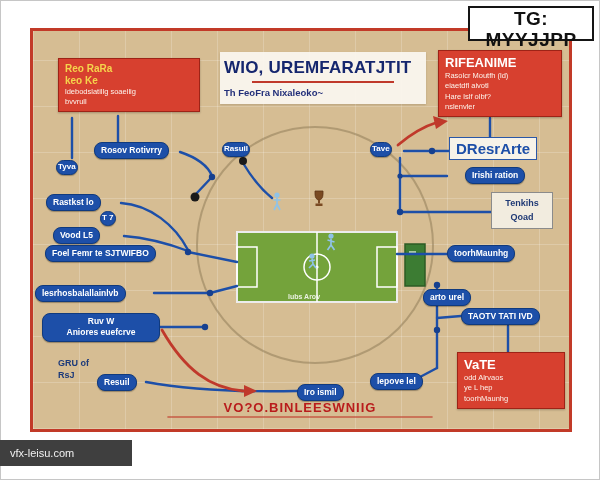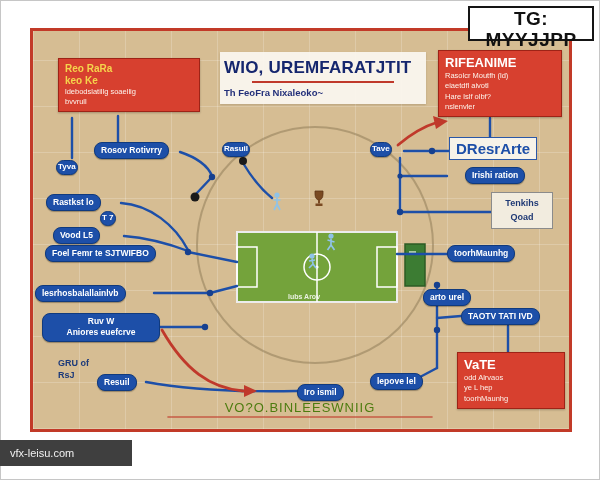--- a/index.html
+++ b/index.html
@@ -30,22 +30,22 @@
   .rednote .h{color:#f5d44c;font-weight:bold;font-size:10px;line-height:1.2;display:block;}
   .rednote .hw{color:#fff;font-weight:bold;font-size:13px;line-height:1.25;display:block;}
   .rednote .b{color:#fdf3ec;font-size:7.5px;line-height:1.35;display:block;}
   .titleblock{left:220px;top:52px;width:198px;background:rgba(250,246,238,.95);
         text-align:left;padding:7px 4px 6px 4px;box-shadow:0 1px 2px rgba(0,0,0,.15);}
   .titleblock .t{font-size:17px;font-weight:800;color:#15266e;letter-spacing:.2px;line-height:1.05;}
   .titleblock .rule{width:142px;height:2px;background:#c0392b;margin:4px auto;}
   .titleblock .s{font-size:9.5px;font-weight:bold;color:#23307a;}
   .navy-note{color:#1c3a7a;font-weight:bold;font-size:9px;line-height:1.35;}
   .navy-note span{display:block;}
-  .bottom-red{left:180px;top:400px;width:240px;text-align:center;color:#4d7c0f;
-        font-weight:normal;font-size:13px;letter-spacing:1px;}
+  .bottom-red{left:180px;top:400px;width:240px;text-align:center;color:#b91c1c;
+        font-weight:bold;font-size:13px;letter-spacing:1px;}
   .pitch-cap{left:288px;top:293px;color:rgba(255,255,255,.85);font-size:7px;font-weight:bold;}
   .tgbox{position:absolute;left:468px;top:6px;width:126px;height:35px;z-index:5;
         background:#ffffff;border:2px solid #151515;box-sizing:border-box;
         font-weight:bold;font-size:19px;color:#111;text-align:center;line-height:21px;letter-spacing:.5px;}
   .sitebox{position:absolute;left:0;top:440px;width:132px;height:26px;z-index:5;
         background:#3f3f3f;color:#f0f0f0;font-size:11px;line-height:26px;padding-left:10px;box-sizing:border-box;}
 </style>
 </head>
 <body>
 

